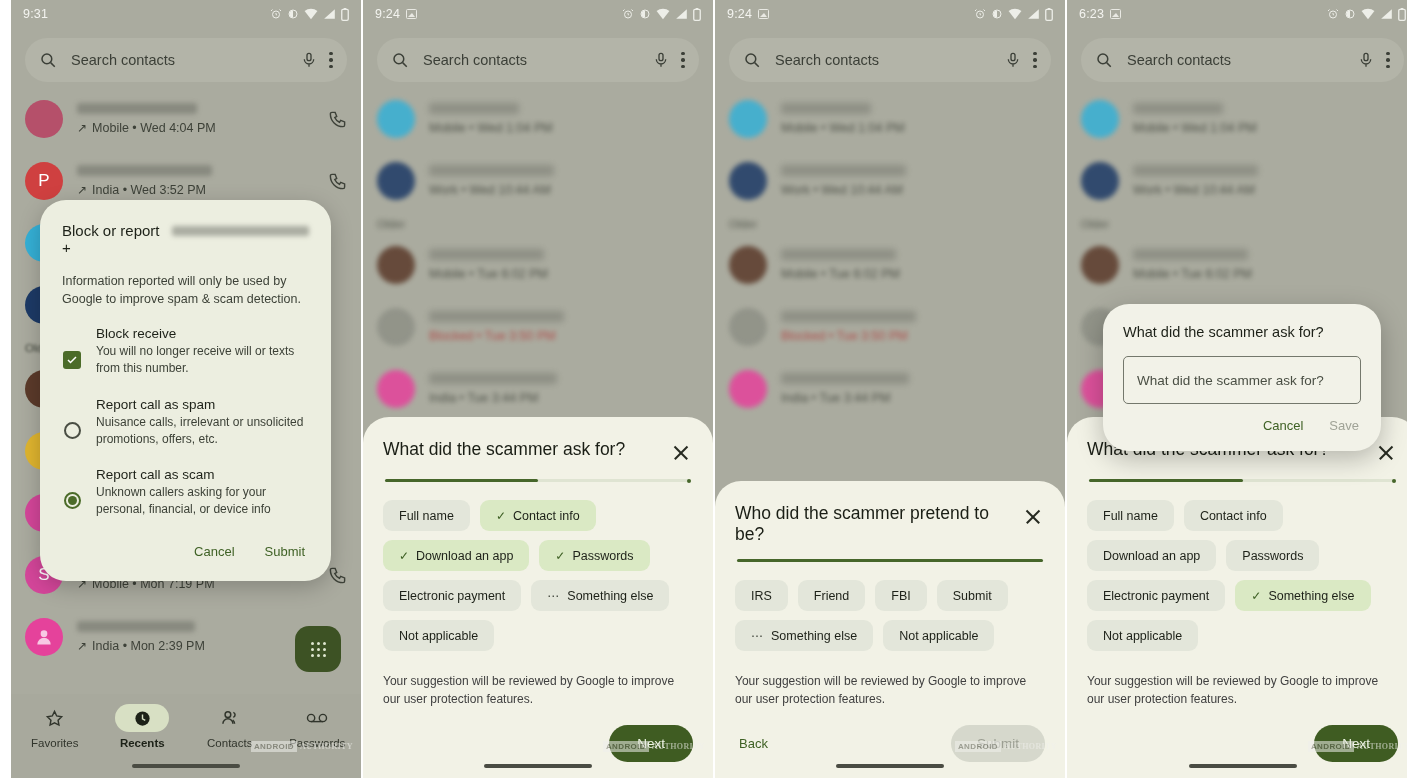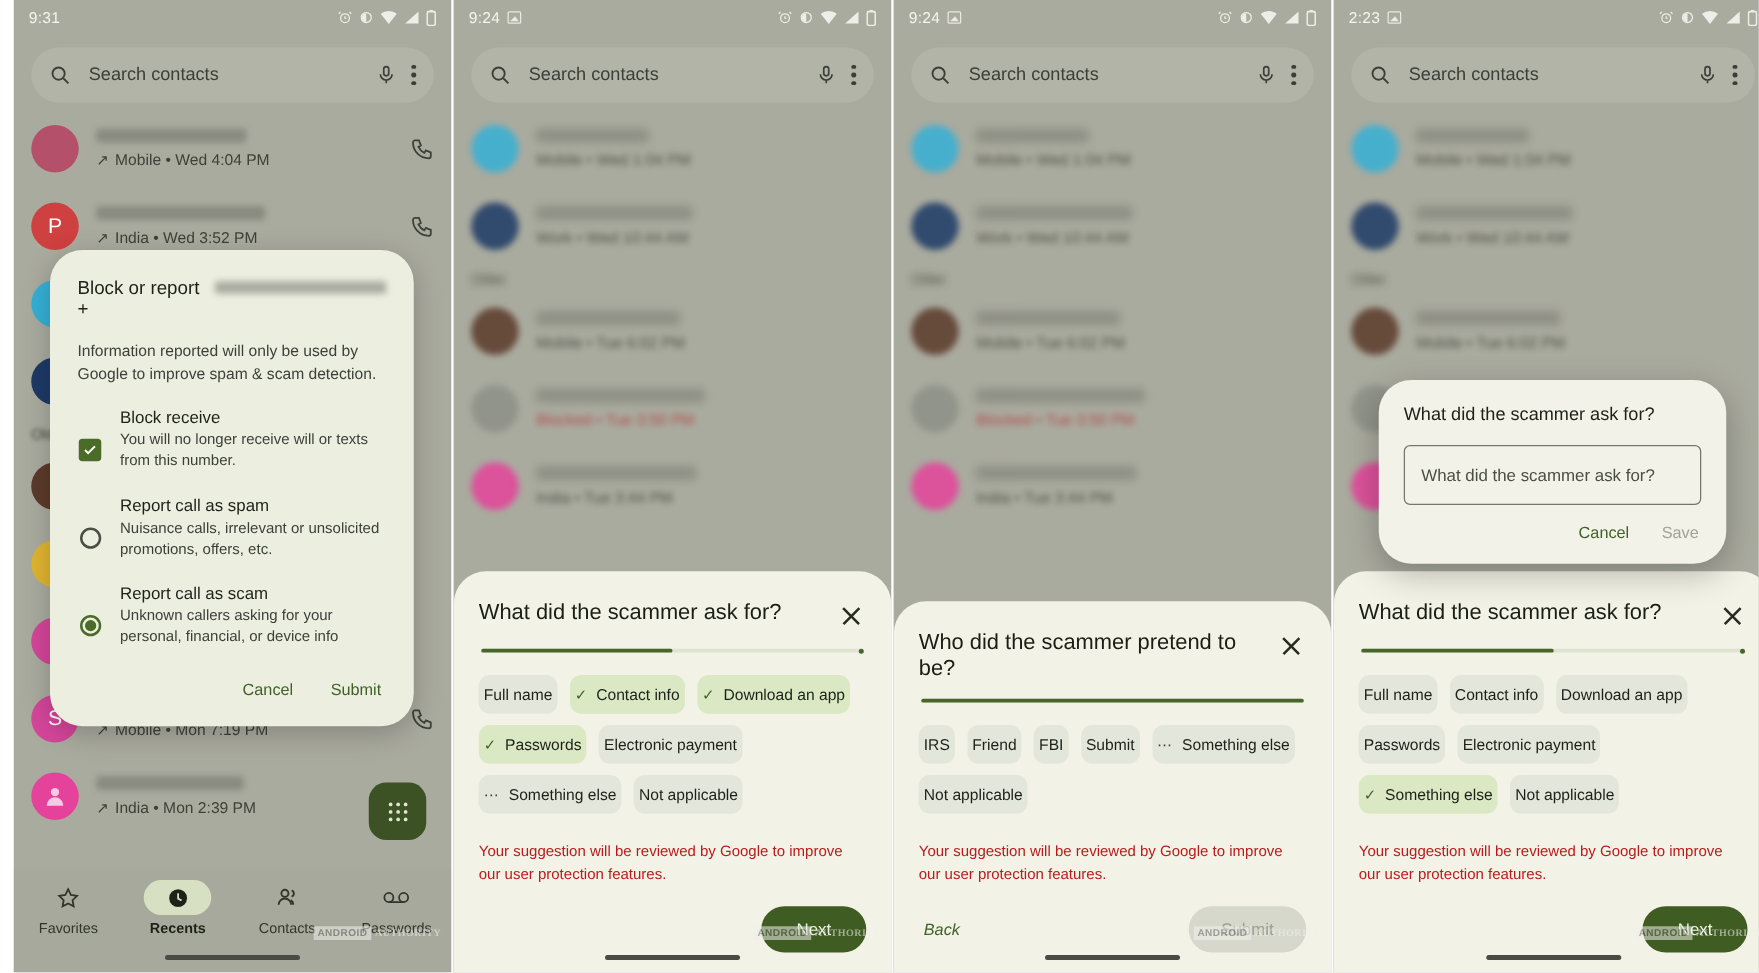--- a/index.html
+++ b/index.html
@@ -139,31 +139,31 @@
   .close-x::before{ transform:rotate(45deg);} .close-x::after{transform:rotate(-45deg);}
 
   .progress { position:relative; height:3px; margin:14px 2px 18px 2px;
               background:#dfe4d2; border-radius:2px; }
   .progress .fill { position:absolute; left:0; top:0; height:3px; background:#46662a; border-radius:2px; }
   .progress .dot { position:absolute; right:0; top:-0.5px; width:4px;height:4px;border-radius:50%;background:#46662a; }
 
   .chips { display:flex; flex-wrap:wrap; gap:9px 10px; }
   .chip {
     display:flex; align-items:center; gap:7px;
-    height:31px; padding:0 4px; border-radius:9px;
+    height:31px; padding:0 16px; border-radius:9px;
     font-size:12.5px; color:#1d2118; background:#e3e6da;
     white-space:nowrap;
   }
   .chip.sel { background:#dae9c4; }
   .chip .tick { color:#3f6125; font-size:12px; line-height:1; }
   .chip .ell { color:#3a3f35; font-size:12px; letter-spacing:1px; line-height:1; }
 
-  .sheet-note { font-size:12px; line-height:1.45; color:#b91c1c; margin-top:22px; }
+  .sheet-note { font-size:12px; line-height:1.45; color:#404040; margin-top:22px; }
   .sheet-actions { display:flex; align-items:center; margin-top:14px; padding-bottom:14px; height:56px;}
-  .btn-text { font-size:13px; color:#3f6125; padding:6px 4px;font-style:italic; }
+  .btn-text { font-size:13px; color:#3f6125; padding:6px 4px; }
   .btn-filled {
     margin-left:auto; background:#3f5c22; color:#eef3e4;
     font-size:13.5px; border-radius:20px; padding:11px 28px;
   }
   .btn-disabled { margin-left:auto; background:#d6d8cc; color:#9b9e92;
     font-size:13.5px; border-radius:20px; padding:11px 26px; }
 
   
   .mini-dialog {
     position:absolute; left:36px; top:304px; width:278px;
@@ -680,21 +680,21 @@
 
     <div class="watermark">
       <span class="wm-a">ANDROID</span>
       <span class="wm-b">AUTHORITY</span>
     </div>
     <div class="gesturebar"></div>
   </div>
 
   <div class="panel">
     <div class="statusbar">
-      <span class="sb-time">2:23</span>
+      <span class="sb-time">6:23</span>
       <span class="sb-img-icon"></span>
       <div class="sb-right">
         <svg class="sb-ic" width="12" height="12" viewBox="0 0 24 24" fill="none" stroke="#edeee8" stroke-width="2">
             <circle cx="12" cy="13" r="7"></circle>
             <path d="M12 10v3l2 1M5 3L2 6M19 3l3 3"></path>
           </svg>
         <svg class="sb-ic" width="12" height="12" viewBox="0 0 24 24">
             <circle cx="12" cy="12" r="8" fill="none" stroke="#edeee8" stroke-width="2"></circle>
             <path d="M12 5a7 7 0 000 14z" fill="#edeee8"></path>
           </svg>

